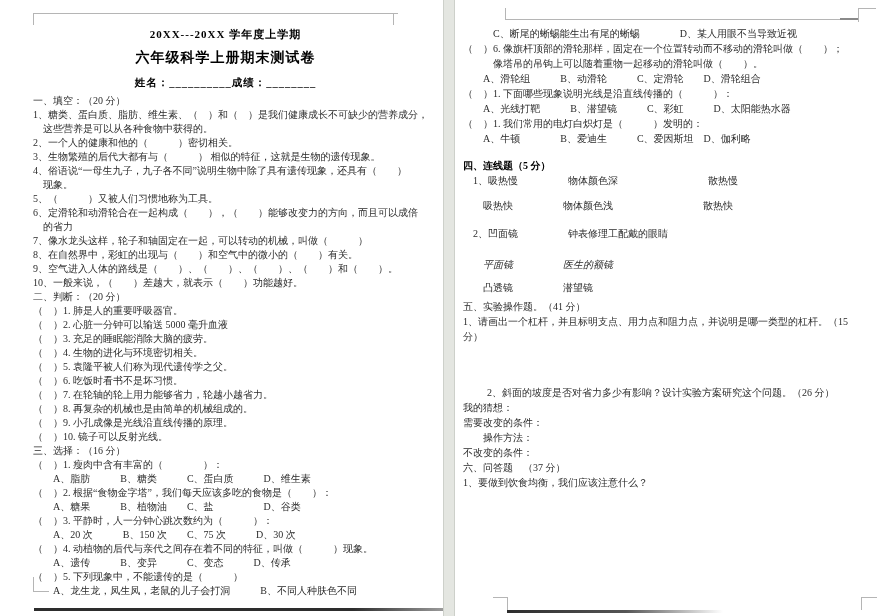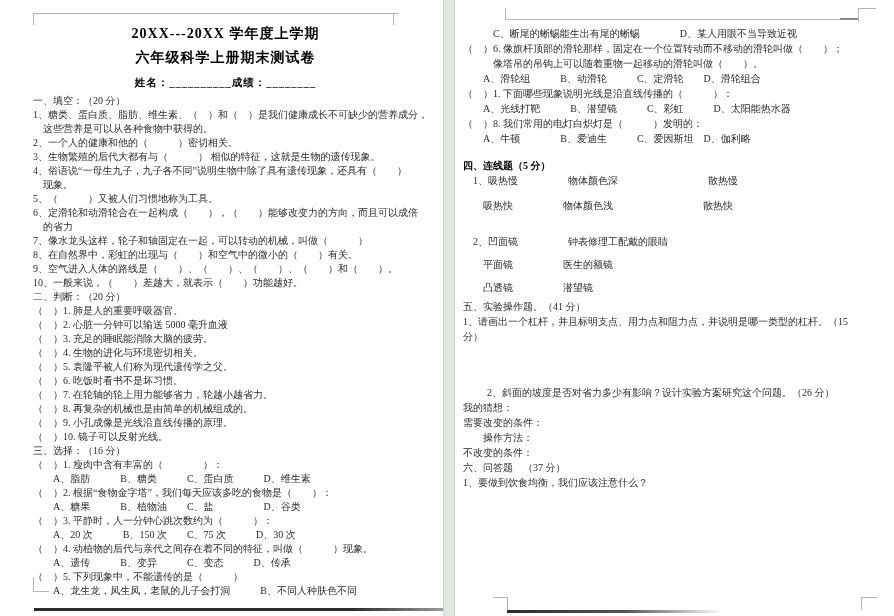--- a/index.html
+++ b/index.html
@@ -52,21 +52,21 @@
     <div class="mark" style="left:33px;top:13px;width:365px;height:1px;"></div>
     <div class="mark" style="left:33px;top:13px;width:1px;height:12px;"></div>
     <div class="mark" style="left:393px;top:13px;width:1px;height:12px;"></div>
 
     <div class="mark" style="left:33px;top:577px;width:1px;height:15px;"></div>
     <div class="mark" style="left:33px;top:591px;width:16px;height:1px;"></div>
 
     <div class="edge edge-left"></div>
 
     <div class="content content-left">
-        <div class="line bold center" style="font-size: 14px; line-height: 24px;">20XX---20XX 学年度上学期</div>
+        <div class="line bold center" style="font-size: 11px; line-height: 24px;">20XX---20XX 学年度上学期</div>
         <div class="line bold center" style="margin-top: 0; font-size: 14px; line-height: 24px;">六年级科学上册期末测试卷</div>
         <div class="line bold center" style="margin-top: 6px; font-size: 10.5px; line-height: 14px;">姓名：__________成绩：________</div>
         <div class="line" style="margin-top: 4px;">一、填空：（20 分）</div>
         <div class="line">1、糖类、蛋白质、脂肪、维生素、（　）和（　）是我们健康成长不可缺少的营养成分，</div>
         <div class="line">　这些营养是可以从各种食物中获得的。</div>
         <div class="line">2、一个人的健康和他的（　　　）密切相关。</div>
         <div class="line">3、生物繁殖的后代大都有与（　　　） 相似的特征，这就是生物的遗传现象。</div>
         <div class="line">4、俗语说“一母生九子，九子各不同”说明生物中除了具有遗传现象，还具有（　　）</div>
         <div class="line">　现象。</div>
         <div class="line">5、（　　　）又被人们习惯地称为工具。</div>
@@ -118,27 +118,27 @@
 
     <div class="edge edge-right"></div>
 
     <div class="content content-right">
         <div class="line">　　　C、断尾的蜥蜴能生出有尾的蜥蜴　　　　D、某人用眼不当导致近视</div>
         <div class="line">（　）6. 像旗杆顶部的滑轮那样，固定在一个位置转动而不移动的滑轮叫做（　　）；</div>
         <div class="line">　　　像塔吊的吊钩上可以随着重物一起移动的滑轮叫做（　　）。</div>
         <div class="line">　　A、滑轮组　　　B、动滑轮　　　C、定滑轮　　D、滑轮组合</div>
         <div class="line">（　）1. 下面哪些现象说明光线是沿直线传播的（　　　）：</div>
         <div class="line">　　A、光线打靶　　　B、潜望镜　　　C、彩虹　　　D、太阳能热水器</div>
-        <div class="line">（　）8. 我们常用的电灯白炽灯是（　　　）发明的：</div>
+        <div class="line">（　）1. 我们常用的电灯白炽灯是（　　　）发明的：</div>
         <div class="line">　　A、牛顿　　　　B、爱迪生　　　C、爱因斯坦　D、伽利略</div>
         <div class="line bold" style="margin-top: 12px;">四、连线题（5 分）</div>
         <div class="line">　1、吸热慢　　　　　物体颜色深　　　　　　　　　散热慢</div>
         <div class="line" style="margin-top: 10px;">　　吸热快　　　　　物体颜色浅　　　　　　　　　散热快</div>
-        <div class="line" style="margin-top: 21px;">　2、凹面镜　　　　　钟表修理工配戴的眼睛</div>
-        <div class="line" style="margin-top: 8px;">　　平面镜　　　　　医生的额镜</div>
+        <div class="line" style="margin-top: 13px;">　2、凹面镜　　　　　钟表修理工配戴的眼睛</div>
+        <div class="line" style="margin-top: 16px; font-style: italic;">　　平面镜　　　　　医生的额镜</div>
         <div class="line" style="margin-top: 8px;">　　凸透镜　　　　　潜望镜</div>
         <div class="line" style="margin-top: 4px;">五、实验操作题。（41 分）</div>
         <div class="line">1、请画出一个杠杆，并且标明支点、用力点和阻力点，并说明是哪一类型的杠杆。（15</div>
         <div class="line">分）</div>
         <div class="line" style="margin-top: 41px; margin-left: 24px;">2、斜面的坡度是否对省力多少有影响？设计实验方案研究这个问题。（26 分）</div>
         <div class="line">我的猜想：</div>
         <div class="line">需要改变的条件：</div>
         <div class="line">　　操作方法：</div>
         <div class="line">不改变的条件：</div>
         <div class="line">六、问答题　（37 分）</div>

